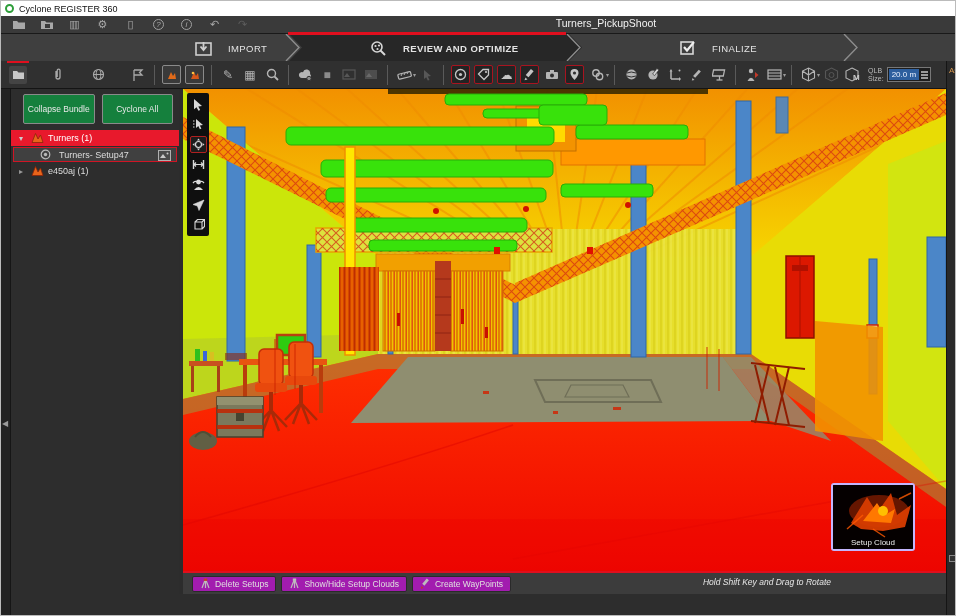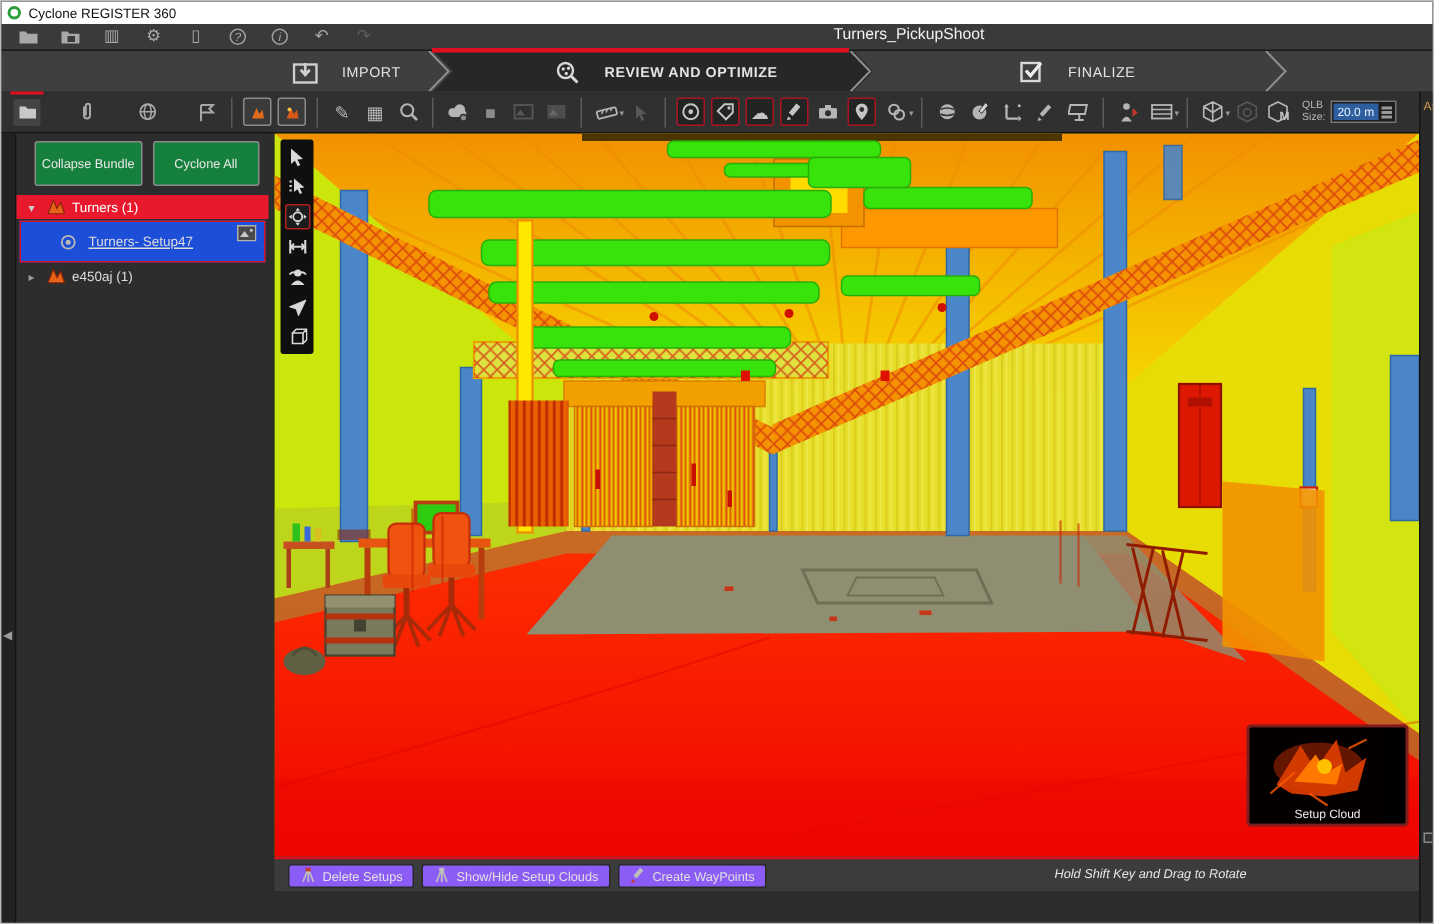--- a/index.html
+++ b/index.html
@@ -47,37 +47,37 @@
 
   
   .left-strip { position:absolute; left:0; top:88px; width:10px; height:528px; background:#222; border-right:1px solid #161616; }
   .panel-collapse { position:absolute; left:1px; top:330px; color:#9a9a9a; font-size:8px; cursor:pointer; }
   .left-panel { position:absolute; left:10px; top:88px; width:168px; height:528px; background:#2d2d2d; }
   .lp-buttons { display:flex; gap:7px; padding:5px 6px 4px 12px; }
   .lp-btn { flex:1; height:30px; background:#15803d; border:1px solid #8a8a8a; border-radius:2px; color:#e8e8e8; font-size:8.5px; display:flex; align-items:center; justify-content:center; cursor:pointer; }
   .tree { margin-top:2px; }
   .trow { height:16px; display:flex; align-items:center; gap:4px; font-size:9px; color:#ddd; padding-left:8px; }
   .trow.sel { background:#e8192c; color:#fff; }
-  .trow.sub { margin:1px 2px; border:1px solid #d01525; background:#1d4ed8; padding-left:26px; height:28px; position:relative;text-decoration:underline; }
+  .trow.sub { margin:1px 2px; border:1px solid #d01525; background:#404040; padding-left:26px; height:15px; position:relative; }
   .caret { width:8px; font-size:8px; color:#ccc; }
   .pano-ic { position:absolute; right:5px; top:2px; }
 
   
   .viewport { position:absolute; left:182px; top:88px; width:763px; height:482px; background:#000; }
   .viewport svg.scene { position:absolute; left:0; top:0; }
   .toolstrip { position:absolute; left:4px; top:4px; width:22px; background:#0f0f0f; border-radius:2px; padding:3px 0; display:flex; flex-direction:column; align-items:center; gap:3px; }
   .vt { width:17px; height:17px; display:flex; align-items:center; justify-content:center; border:1px solid transparent; border-radius:2px; }
   .vt.active { border-color:#b02020; background:#1c1c1c; }
-  .inset { position:absolute; left:648px; top:394px; width:108px; height:68px; background:#000; border:2px solid #7f1d1d; border-radius:3px; overflow:hidden; }
+  .inset { position:absolute; left:648px; top:394px; width:84px; height:68px; background:#000; border:2px solid #c4b5fd; border-radius:3px; overflow:hidden; }
   .inset-label { position:absolute; left:0; right:0; bottom:2px; text-align:center; color:#eee; font-size:8px; }
 
   
   .vp-redline { position:absolute; left:182px; top:570px; width:763px; height:2px; background:#e00f1e; }
   .bottom-bar { position:absolute; left:182px; top:572px; width:763px; height:21px; background:#3c3c3c; display:flex; align-items:center; gap:5px; padding-left:9px; }
-  .bb-btn { height:16px; background:#8b5cf6; border:1px solid #2a2a2a; border-radius:2px; color:#e0e0e0; font-size:8.5px; display:flex; align-items:center; gap:4px; padding:0 7px; cursor:pointer; }
+  .bb-btn { height:16px; background:#a21caf; border:1px solid #2a2a2a; border-radius:2px; color:#e0e0e0; font-size:8.5px; display:flex; align-items:center; gap:4px; padding:0 7px; cursor:pointer; }
   .bb-hint { position:absolute; right:115px; top:4px; color:#e6e6e6; font-size:8.5px; font-style:italic; }
   .below-bar { position:absolute; left:178px; top:593px; width:767px; height:23px; background:#2d2d2d; }
 
   
   .right-strip { position:absolute; left:945px; top:60px; width:11px; height:556px; background:#292929; border-left:1px solid #151515; overflow:hidden; }
   .assets-label { position:absolute; left:2px; top:5px; color:#d99a50; font-size:8px; white-space:nowrap; }
   .expand-thumb { position:absolute; left:2px; top:494px; width:7px; height:7px; border:1px solid #888; background:#333; }
 </style>
 </head>
 <body>

